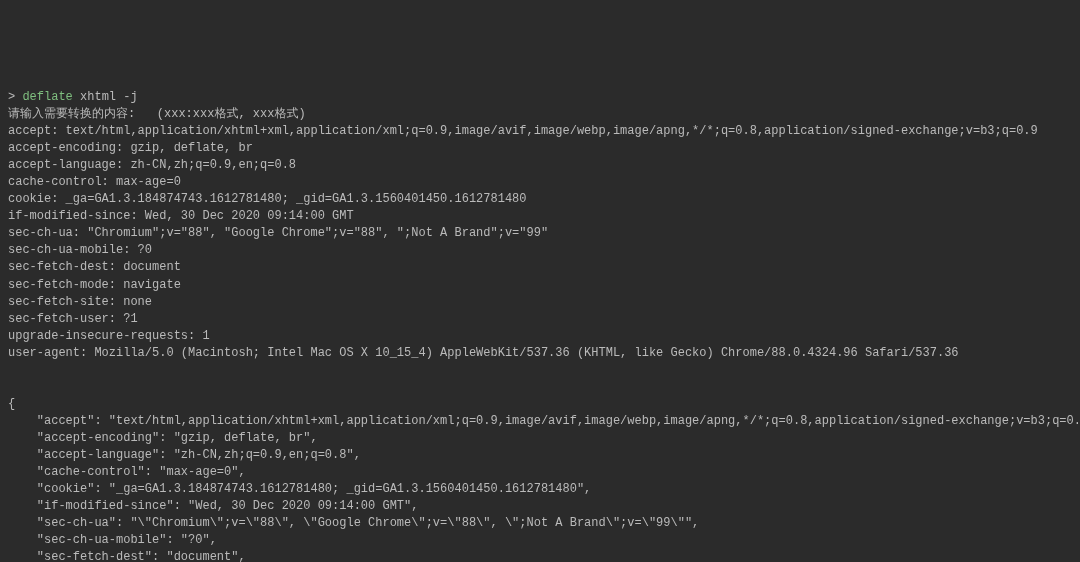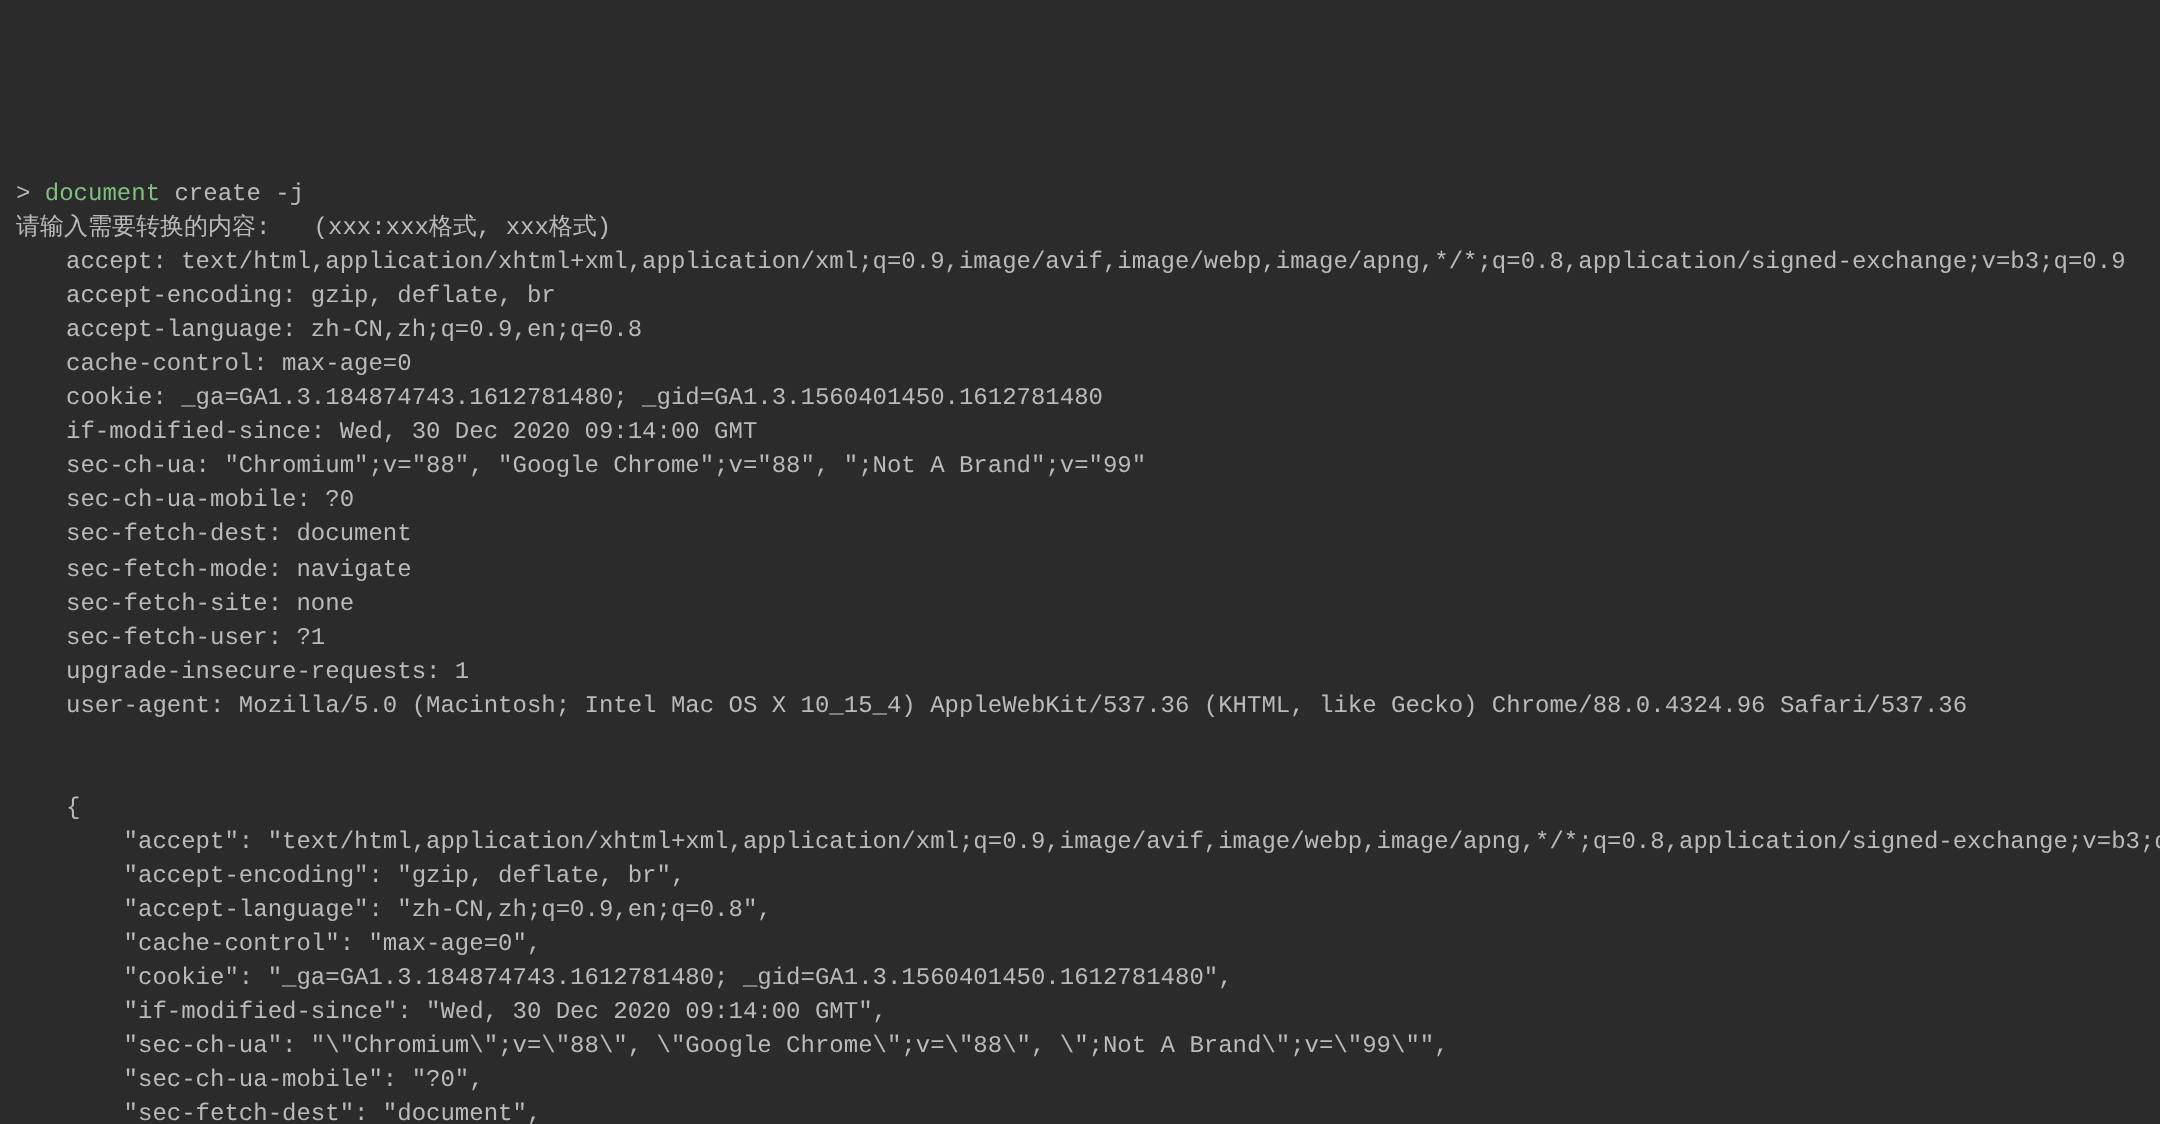--- a/index.html
+++ b/index.html
@@ -29,30 +29,29 @@
       color: #7fbf7f;
     }
     .args {
       color: #bababa;
     }
     .hint {
       color: #bababa;
     }
     .headers-block, .json-block {
       white-space: pre;
-      margin-left: 25px;
     }
   </style>
 </head>
 <body>
 
 
 
 <div class="term">
-<span><span class="prompt-arrow">&gt; </span><span class="cmd">document</span><span class="args"> create -j</span></span>
+<span><span class="prompt-arrow">&gt; </span><span class="cmd">deflate</span><span class="args"> xhtml -j</span></span>
 <span class="hint">请输入需要转换的内容:   (xxx:xxx格式, xxx格式)</span>
 <div class="headers-block">accept: text/html,application/xhtml+xml,application/xml;q=0.9,image/avif,image/webp,image/apng,*/*;q=0.8,application/signed-exchange;v=b3;q=0.9
 accept-encoding: gzip, deflate, br
 accept-language: zh-CN,zh;q=0.9,en;q=0.8
 cache-control: max-age=0
 cookie: _ga=GA1.3.184874743.1612781480; _gid=GA1.3.1560401450.1612781480
 if-modified-since: Wed, 30 Dec 2020 09:14:00 GMT
 sec-ch-ua: "Chromium";v="88", "Google Chrome";v="88", ";Not A Brand";v="99"
 sec-ch-ua-mobile: ?0
 sec-fetch-dest: document

